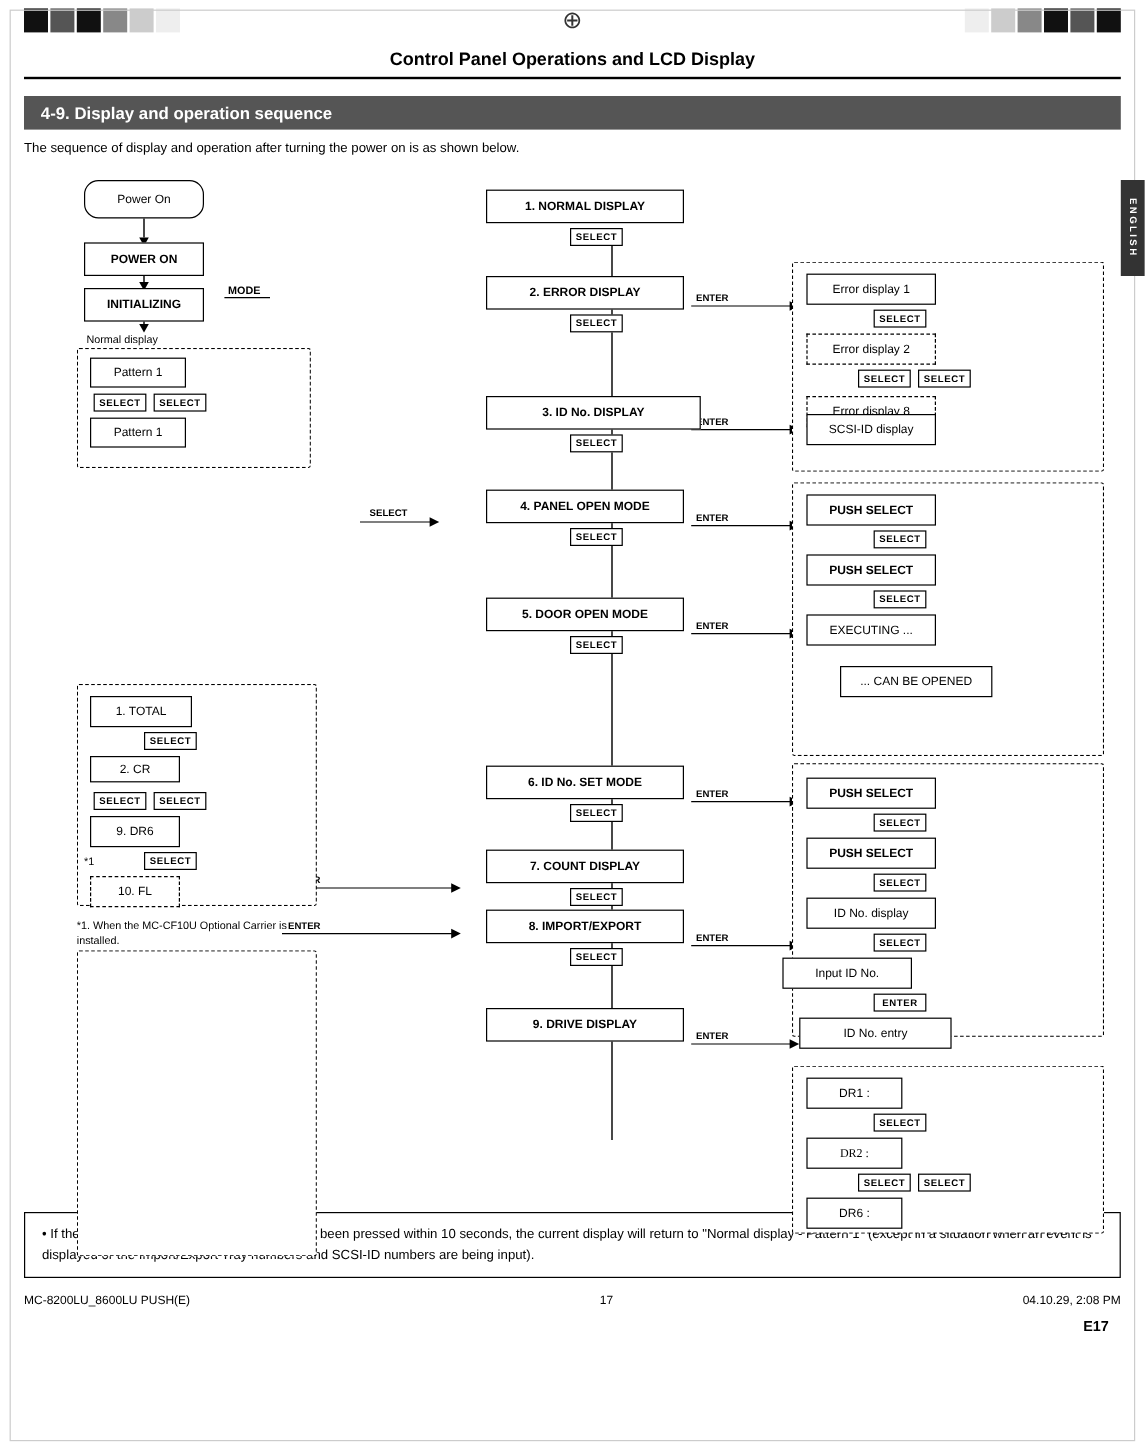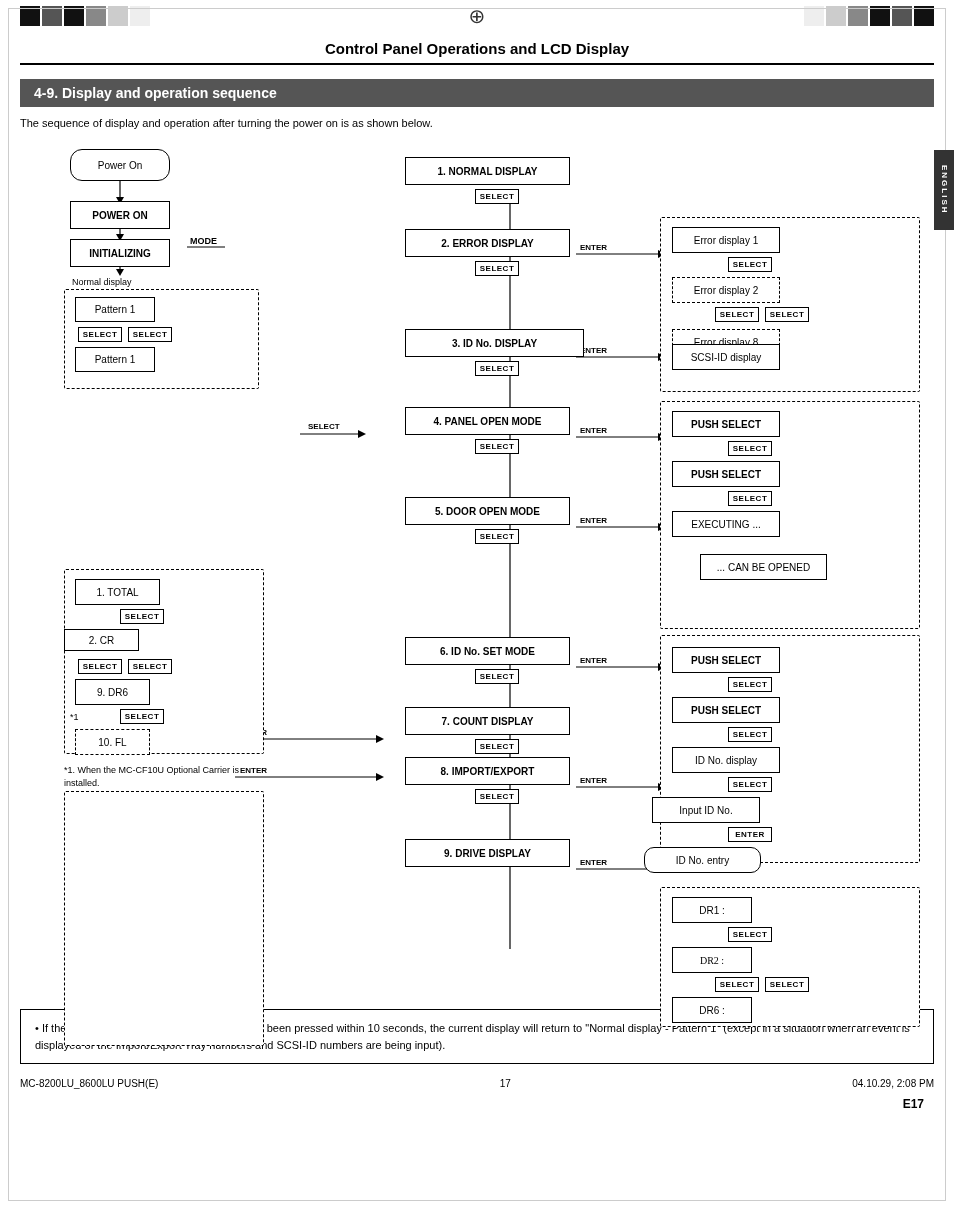--- a/index.html
+++ b/index.html
@@ -281,21 +281,21 @@
   <div class="box dashed" style="left:44px;top:430px;width:200px;height:185px;border-radius:2px;"></div>
 
   <div class="box" style="left:55px;top:440px;width:85px;height:26px;">
     <span>1. TOTAL</span>
   </div>
 
   <div class="box small-btn" style="left:100px;top:470px;width:44px;height:15px;">
     <span>SELECT</span>
   </div>
 
-  <div class="box" style="left:44px;top:490px;width:75px;height:22px;">
+  <div class="box" style="left:55px;top:490px;width:75px;height:22px;">
     <span>2. CR</span>
   </div>
 
   <div class="box small-btn" style="left:58px;top:520px;width:44px;height:15px;">
     <span>SELECT</span>
   </div>
   <div class="box small-btn" style="left:108px;top:520px;width:44px;height:15px;">
     <span>SELECT</span>
   </div>
 
@@ -483,21 +483,21 @@
     <span>SELECT</span>
   </div>
 
   <div class="box" style="left:632px;top:658px;width:108px;height:26px;align-items:center;">
     <span>Input ID No.</span>
   </div>
   <div class="box small-btn" style="left:708px;top:688px;width:44px;height:15px;">
     <span>ENTER</span>
   </div>
 
-  <div class="box" style="left:624px;top:708px;width:117px;height:26px;border-radius:10px;">
+  <div class="box" style="left:646px;top:708px;width:127px;height:26px;">
     <span>ID No. entry</span>
   </div>
 
   <div class="box dashed" style="left:640px;top:748px;width:260px;height:140px;border-radius:2px;"></div>
 
   <div class="box" style="left:652px;top:758px;width:80px;height:26px;">
     <span>DR1 :</span>
   </div>
   <div class="box small-btn" style="left:708px;top:788px;width:44px;height:15px;">
     <span>SELECT</span>

